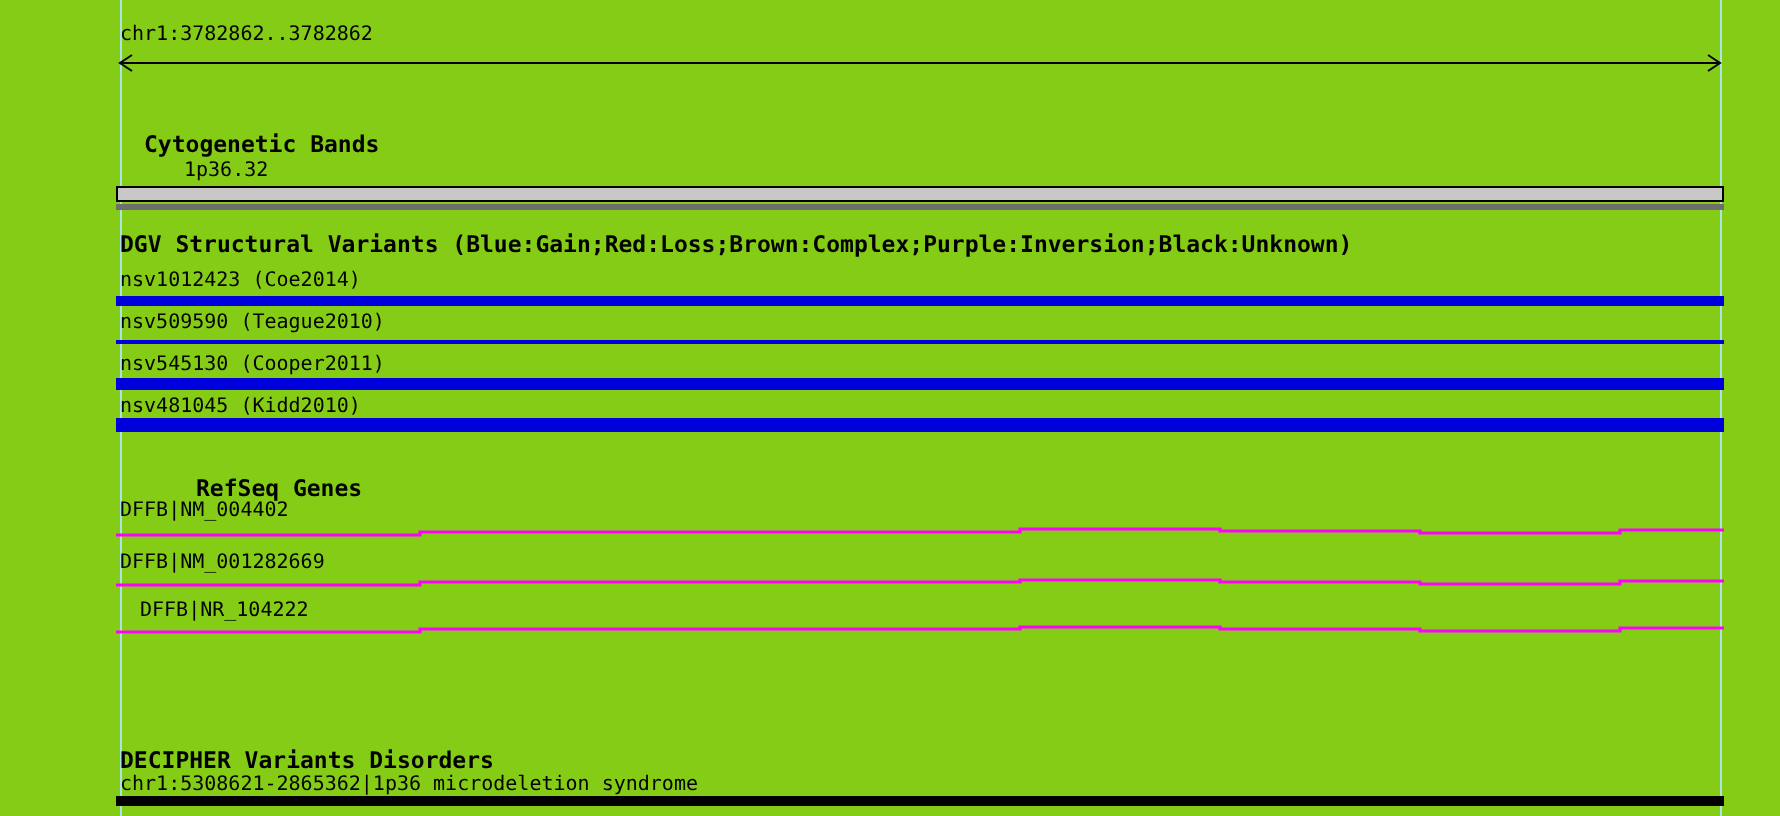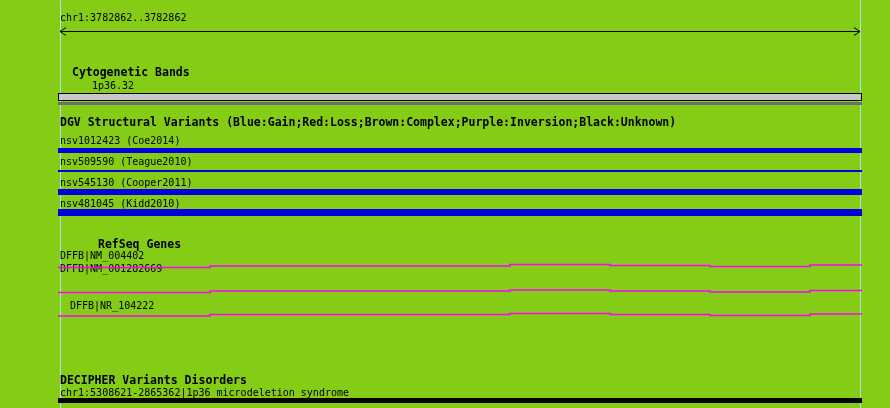--- a/index.html
+++ b/index.html
@@ -73,21 +73,21 @@
 
   <div class="txt" style="left:60px;top:176px;">nsv545130 (Cooper2011)</div>
   <div class="bar bar-blue" style="top:189px;height:6px;"></div>
 
   <div class="txt" style="left:60px;top:197px;">nsv481045 (Kidd2010)</div>
   <div class="bar bar-blue" style="top:209px;height:7px;"></div>
 
   <div class="txt title" style="left:60px;top:238px;margin-left:38px;">RefSeq Genes</div>
 
   <div class="txt" style="left:60px;top:249px;">DFFB|NM_004402</div>
-  <div class="txt" style="left:60px;top:262px;">DFFB|NM_001282669</div>
+  <div class="txt" style="left:60px;top:275px;">DFFB|NM_001282669</div>
   <div class="txt" style="left:60px;top:299px;padding-left:10px;">DFFB|NR_104222</div>
 
   <svg class="overlay" width="890" height="408">
     <polyline points="58,267.5 210,267.5 210,266 510,266 510,264.5 610,264.5 610,265.5 710,265.5 710,266.5 810,266.5 810,265 862,265" fill="none" stroke="#FF00FF" stroke-width="1.6"></polyline>
     <polyline points="58,292.5 210,292.5 210,291 510,291 510,290 610,290 610,291 710,291 710,292 810,292 810,290.5 862,290.5" fill="none" stroke="#FF00FF" stroke-width="1.6"></polyline>
     <polyline points="58,316 210,316 210,314.5 510,314.5 510,313.5 610,313.5 610,314.5 710,314.5 710,315.5 810,315.5 810,314 862,314" fill="none" stroke="#FF00FF" stroke-width="1.6"></polyline>
   </svg>
 
   <div class="txt title" style="left:60px;top:374px;">DECIPHER Variants Disorders</div>
   <div class="txt" style="left:60px;top:386px;">chr1:5308621-2865362|1p36 microdeletion syndrome</div>

